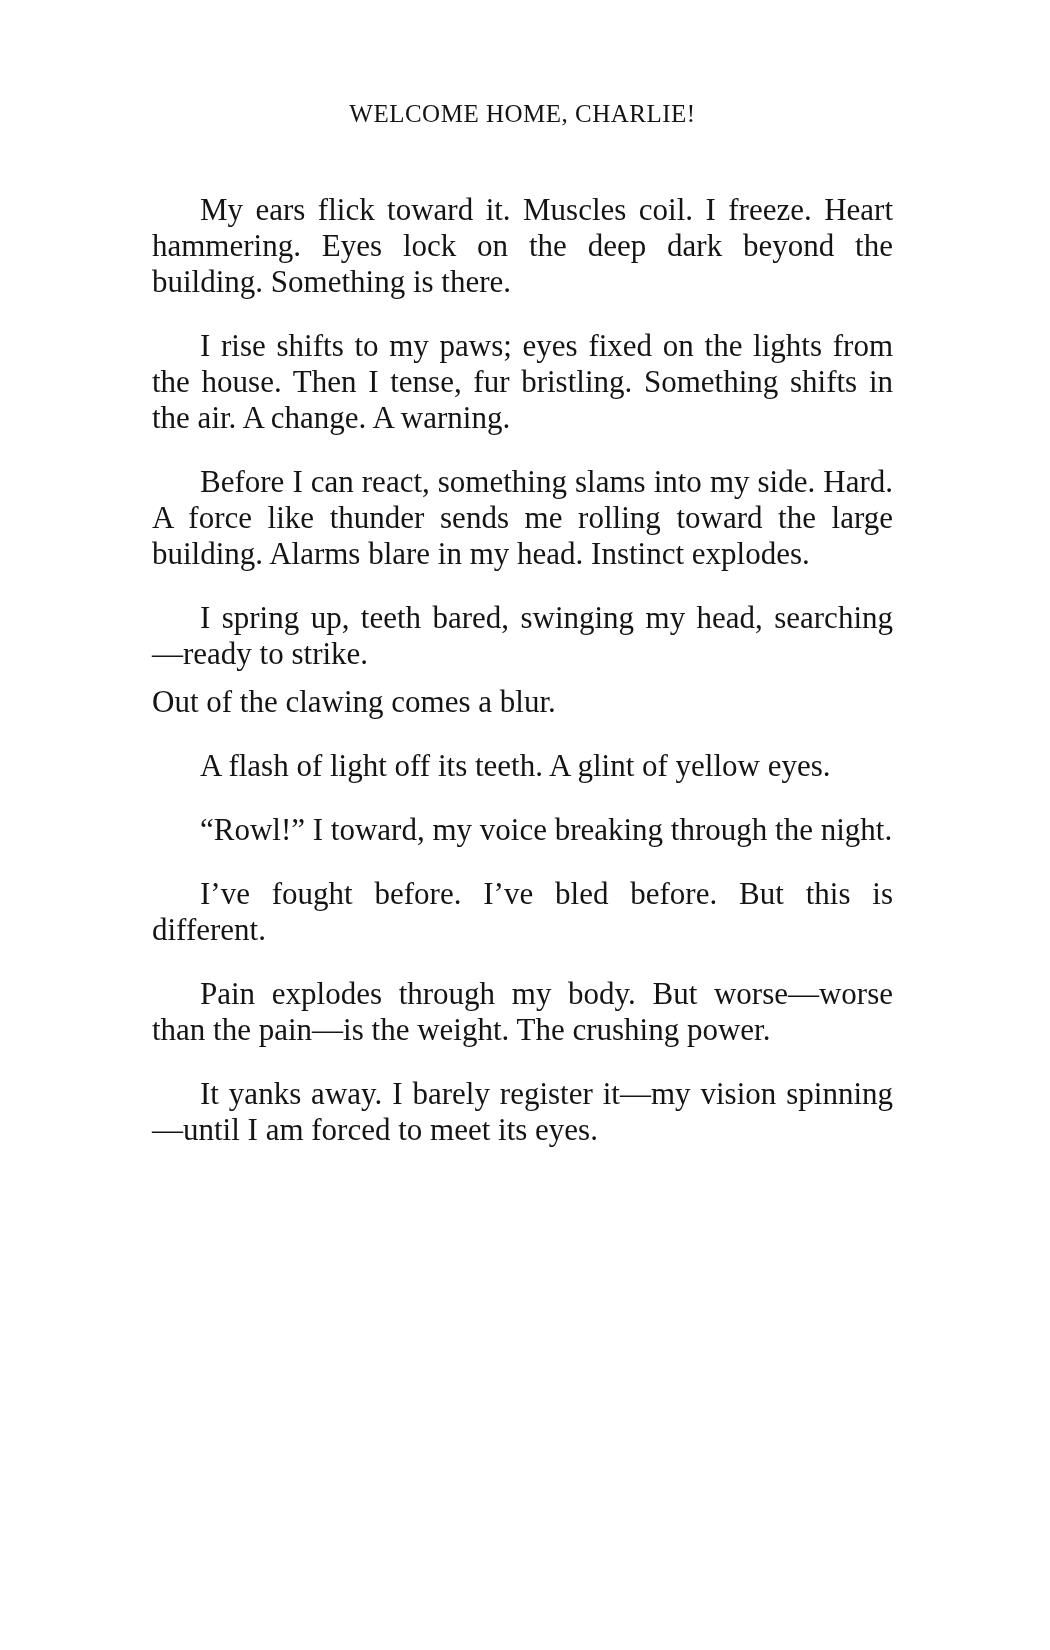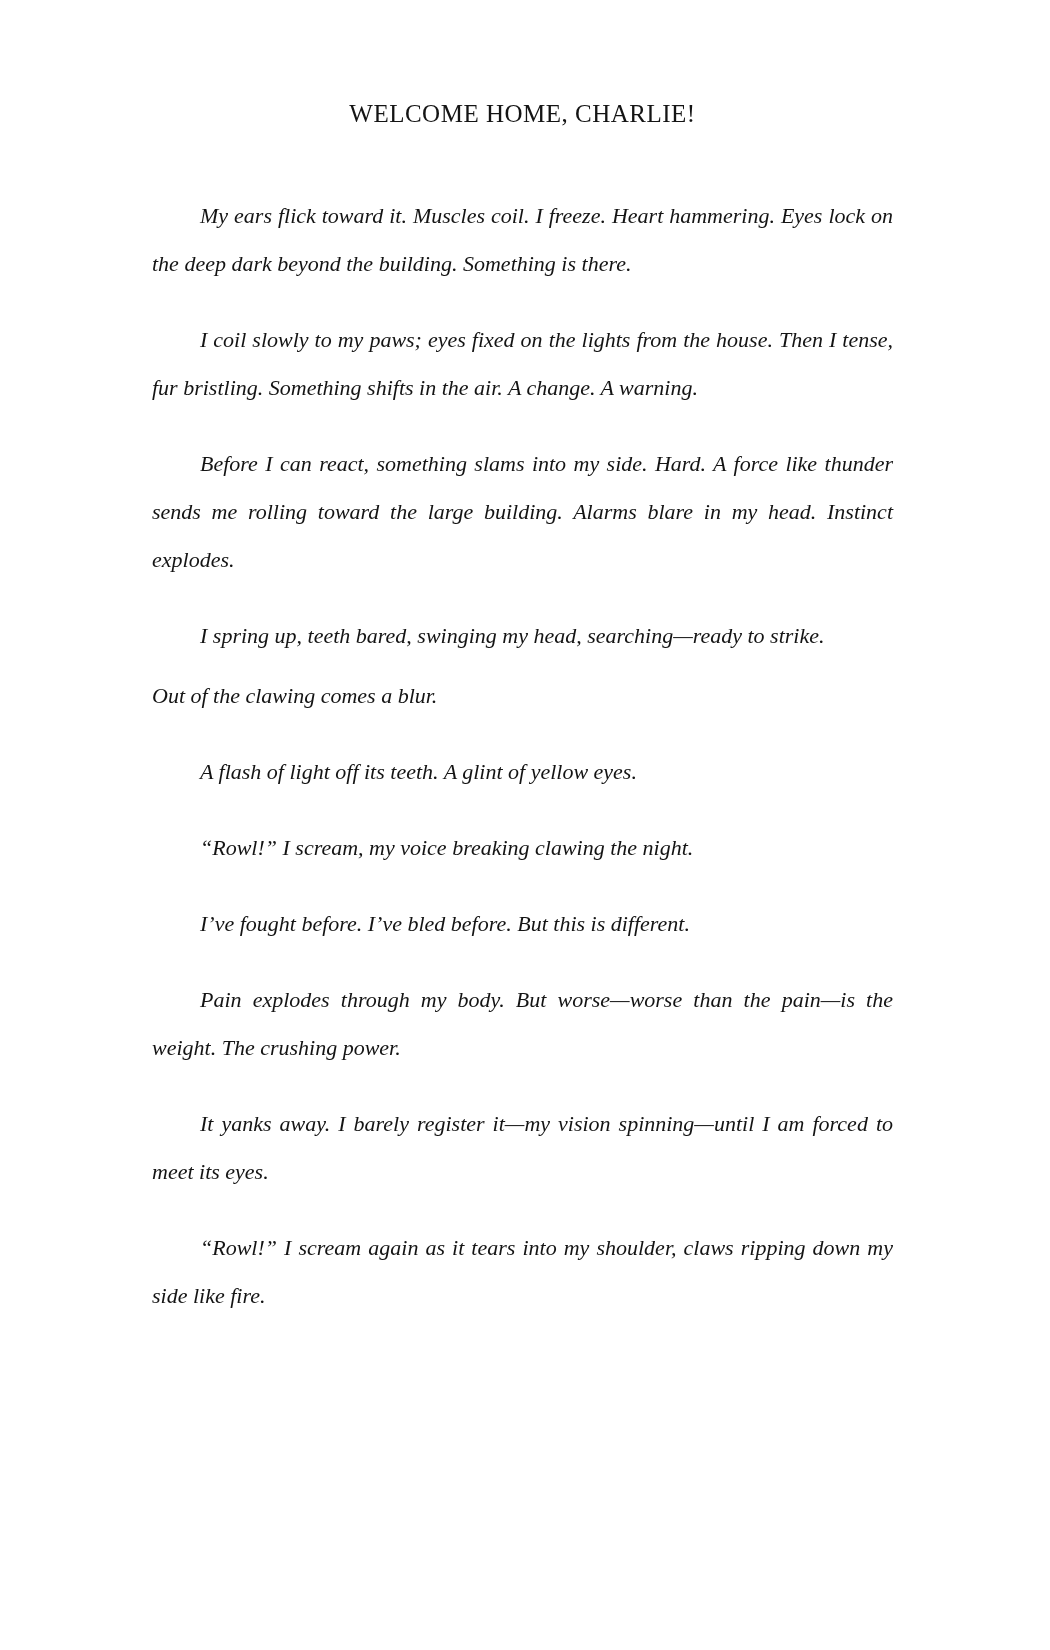--- a/index.html
+++ b/index.html
@@ -20,23 +20,22 @@
   }
   .running-head {
     text-align: center;
     font-size: 25px;
     line-height: 28px;
     letter-spacing: 0.5px;
     margin: 0 0 64px 0;
     font-weight: 400;
   }
   .text-block {
-    font-size: 22px;
-    line-height: 48px;
-    font-style: italic;
+    font-size: 31px;
+    line-height: 36px;
   }
   .para {
     margin: 0 0 28px 0;
     text-indent: 48px;
     text-align: justify;
   }
   .para.no-indent {
     text-indent: 0;
   }
   .para.tight {
@@ -53,26 +52,25 @@
   }
 </style>
 </head>
 <body>
 
 <div class="page">
   <div class="running-head">WELCOME HOME, CHARLIE!</div>
 
   <div class="text-block">
       <p class="para">My ears flick toward it. Muscles coil. I freeze. Heart hammering. Eyes lock on the deep dark beyond the building. Something is there.</p>
-      <p class="para">I coil slowly to my paws; eyes fixed on the lights from the house. Then I tense, fur bristling. Something shifts in the air. A change. A warning.</p>
+      <p class="para">I rise shifts to my paws; eyes fixed on the lights from the house. Then I tense, fur bristling. Something shifts in the air. A change. A warning.</p>
       <p class="para">Before I can react, something slams into my side. Hard. A force like thunder sends me rolling toward the large building. Alarms blare in my head. Instinct explodes.</p>
       <p class="para tight">I spring up, teeth bared, swinging my head, searching—ready to strike.</p>
       <p class="para no-indent">Out of the clawing comes a blur.</p>
       <p class="para">A flash of light off its teeth. A glint of yellow eyes.</p>
-      <p class="para">“Rowl!” I scream, my voice breaking clawing the night.</p>
+      <p class="para">“Rowl!” I toward, my voice breaking through the night.</p>
       <p class="para">I’ve fought before. I’ve bled before. But this is different.</p>
       <p class="para">Pain explodes through my body. But worse—worse than the pain—is the weight. The crushing power.</p>
       <p class="para">It yanks away. I barely register it—my vision spinning—until I am forced to meet its eyes.</p>
-      <p class="para">“Rowl!” I scream again as it tears into my shoulder, claws ripping down my side like fire.</p>
     </div>
 
   <div class="page-number">18</div>
 </div>
 
 </body></html>

